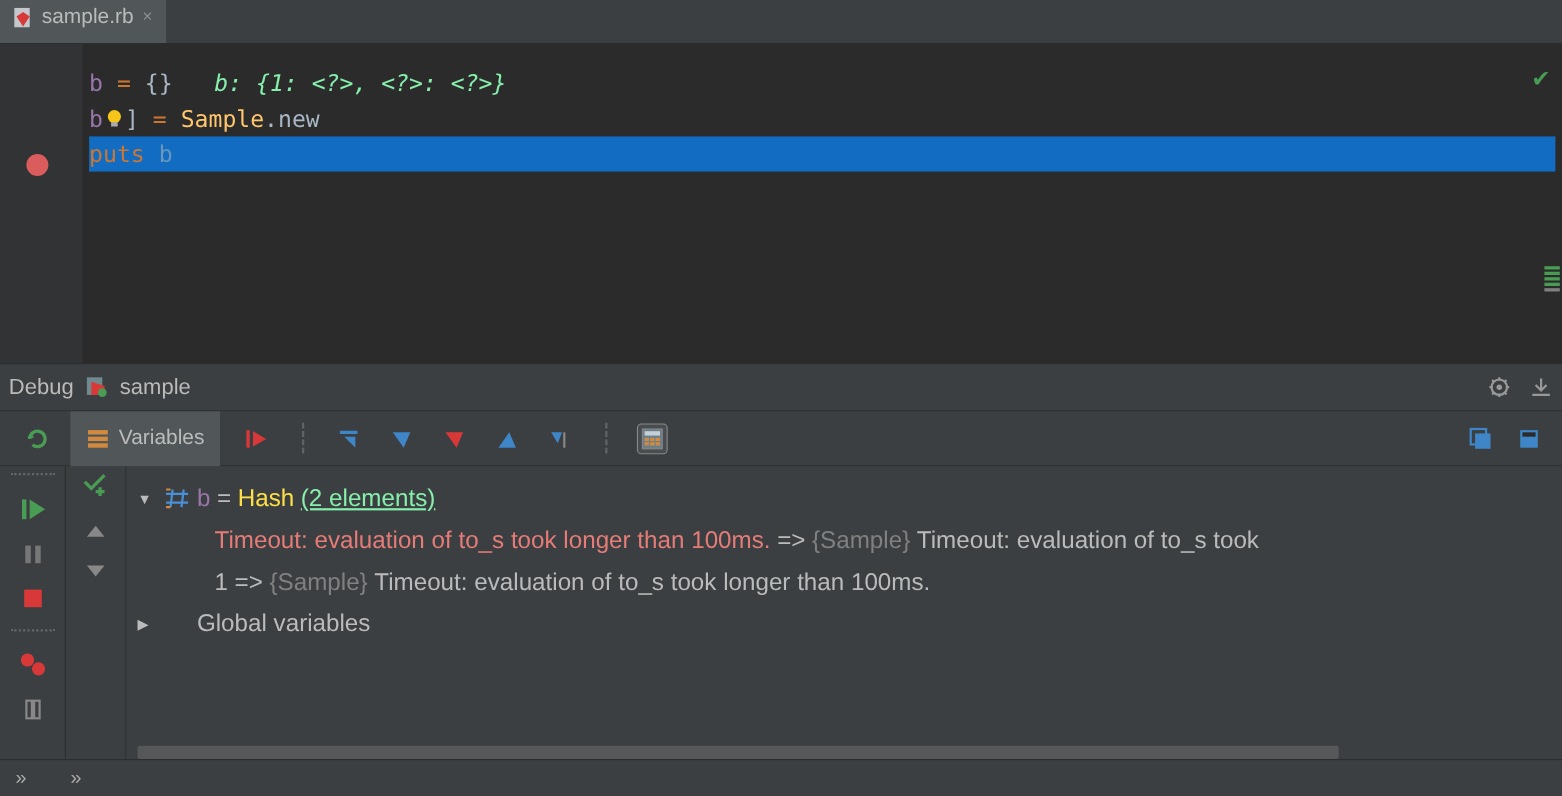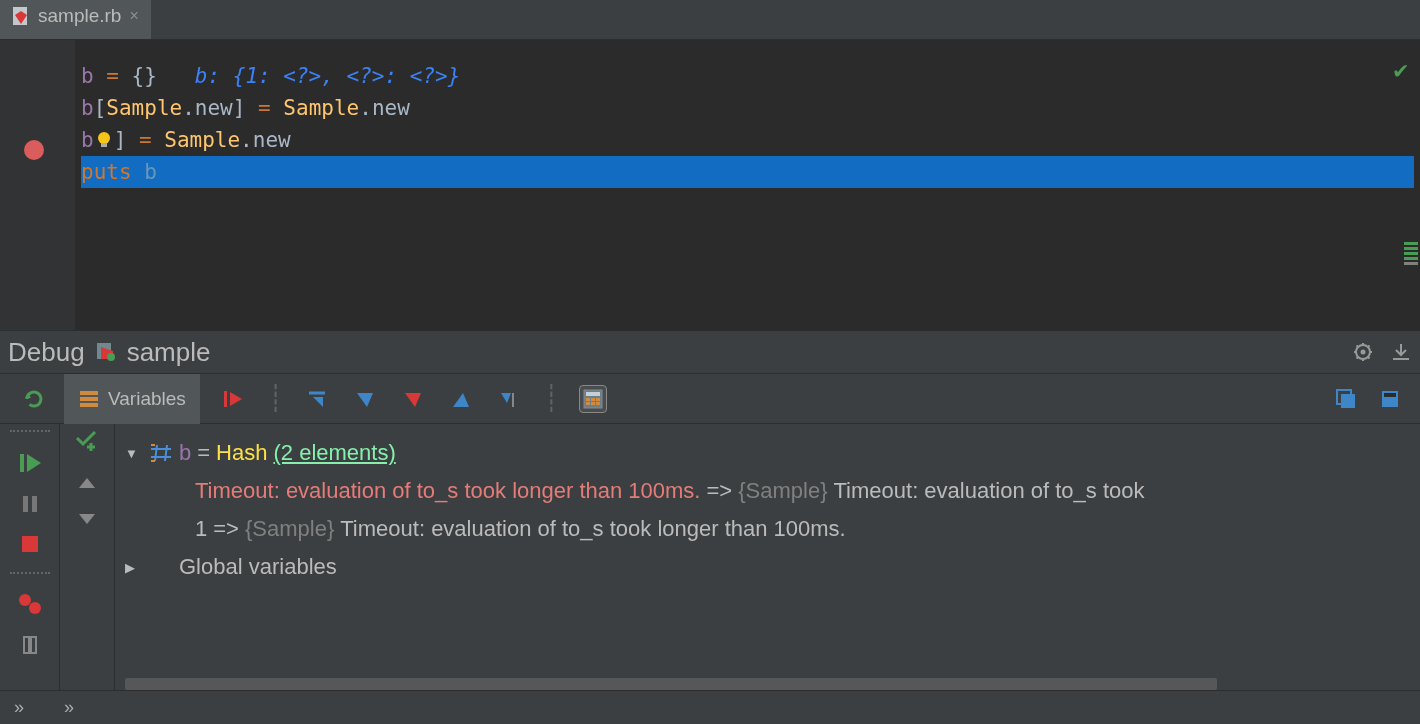--- a/index.html
+++ b/index.html
@@ -56,21 +56,21 @@
     font-family: "Menlo","Consolas",monospace;
     font-size: 21px;
     line-height: 32px;
     position: relative;
   }
   .code-line { white-space: pre; height: 32px; }
   .code-line.highlighted { background: #116cc2; }
   .tok-var { color: #9876aa; }
   .tok-eq { color: #cc7832; }
   .tok-brace { color: #a9b7c6; }
-  .tok-comment { color: #3b82f6; font-style: italic; text-align: right; }
+  .tok-comment { color: #86efac; font-style: italic; text-align: right; }
   .tok-bracket { color: #a9b7c6; }
   .tok-class { color: #ffc66d; }
   .tok-dot { color: #a9b7c6; }
   .tok-method { color: #a9b7c6; }
   .tok-kw { color: #cc7832; margin-top: 46px; }
   .tok-b2 { color: #6897bb; }
   .bulb {
     display: inline-block;
     width: 20px;
     height: 20px;
@@ -95,21 +95,21 @@
     height: 3px;
     margin: 2px 2px;
     background: #499c54;
   }
   .debug-header {
     height: 44px;
     background: #3c3f41;
     display: flex;
     align-items: center;
     padding: 0 8px;
-    font-size: 26px;
+    font-size: 20px;
     color: #bbbbbb;
     border-top: 1px solid #2b2d2e;
     border-bottom: 1px solid #2b2d2e;
     gap: 10px;
   }
   .debug-header .right-icons {
     margin-left: auto;
     display: flex;
     gap: 16px;
   }
@@ -261,21 +261,20 @@
   <div class="code">
     <span class="check-icon">✔</span>
     <div class="mini-stripe">
       <div></div>
         <div></div>
         <div></div>
         <div></div>
         <div style="background:#808080"></div>
     </div>
     <div class="code-line"><span class="tok-var">b</span><span class="tok-eq"> = </span><span class="tok-brace">{}</span><span class="tok-comment">   b: {1: &lt;?&gt;, &lt;?&gt;: &lt;?&gt;}</span></div>
-    <div class="code-line"><span class="tok-var">b</span><span class="tok-bracket">[</span><span class="tok-class">Sample</span><span class="tok-dot">.</span><span class="tok-method">new</span><span class="tok-bracket">]</span><span class="tok-eq"> = </span><span class="tok-class">Sample</span><span class="tok-dot">.</span><span class="tok-method">new</span></div>
     <div class="code-line"><span class="tok-var">b</span><span class="bulb"><svg width="20" height="20" viewBox="0 0 20 20">
             <circle cx="10" cy="8" r="6" fill="#f5c518"></circle>
             <rect x="7" y="13" width="6" height="4" fill="#aaa"></rect>
           </svg></span><span class="tok-bracket">]</span><span class="tok-eq"> = </span><span class="tok-class">Sample</span><span class="tok-dot">.</span><span class="tok-method">new</span></div>
     <div class="code-line highlighted"><span class="tok-kw">puts </span><span class="tok-b2">b</span></div>
   </div>
 </div>
 
 <div class="debug-header">
   <span>Debug</span>

